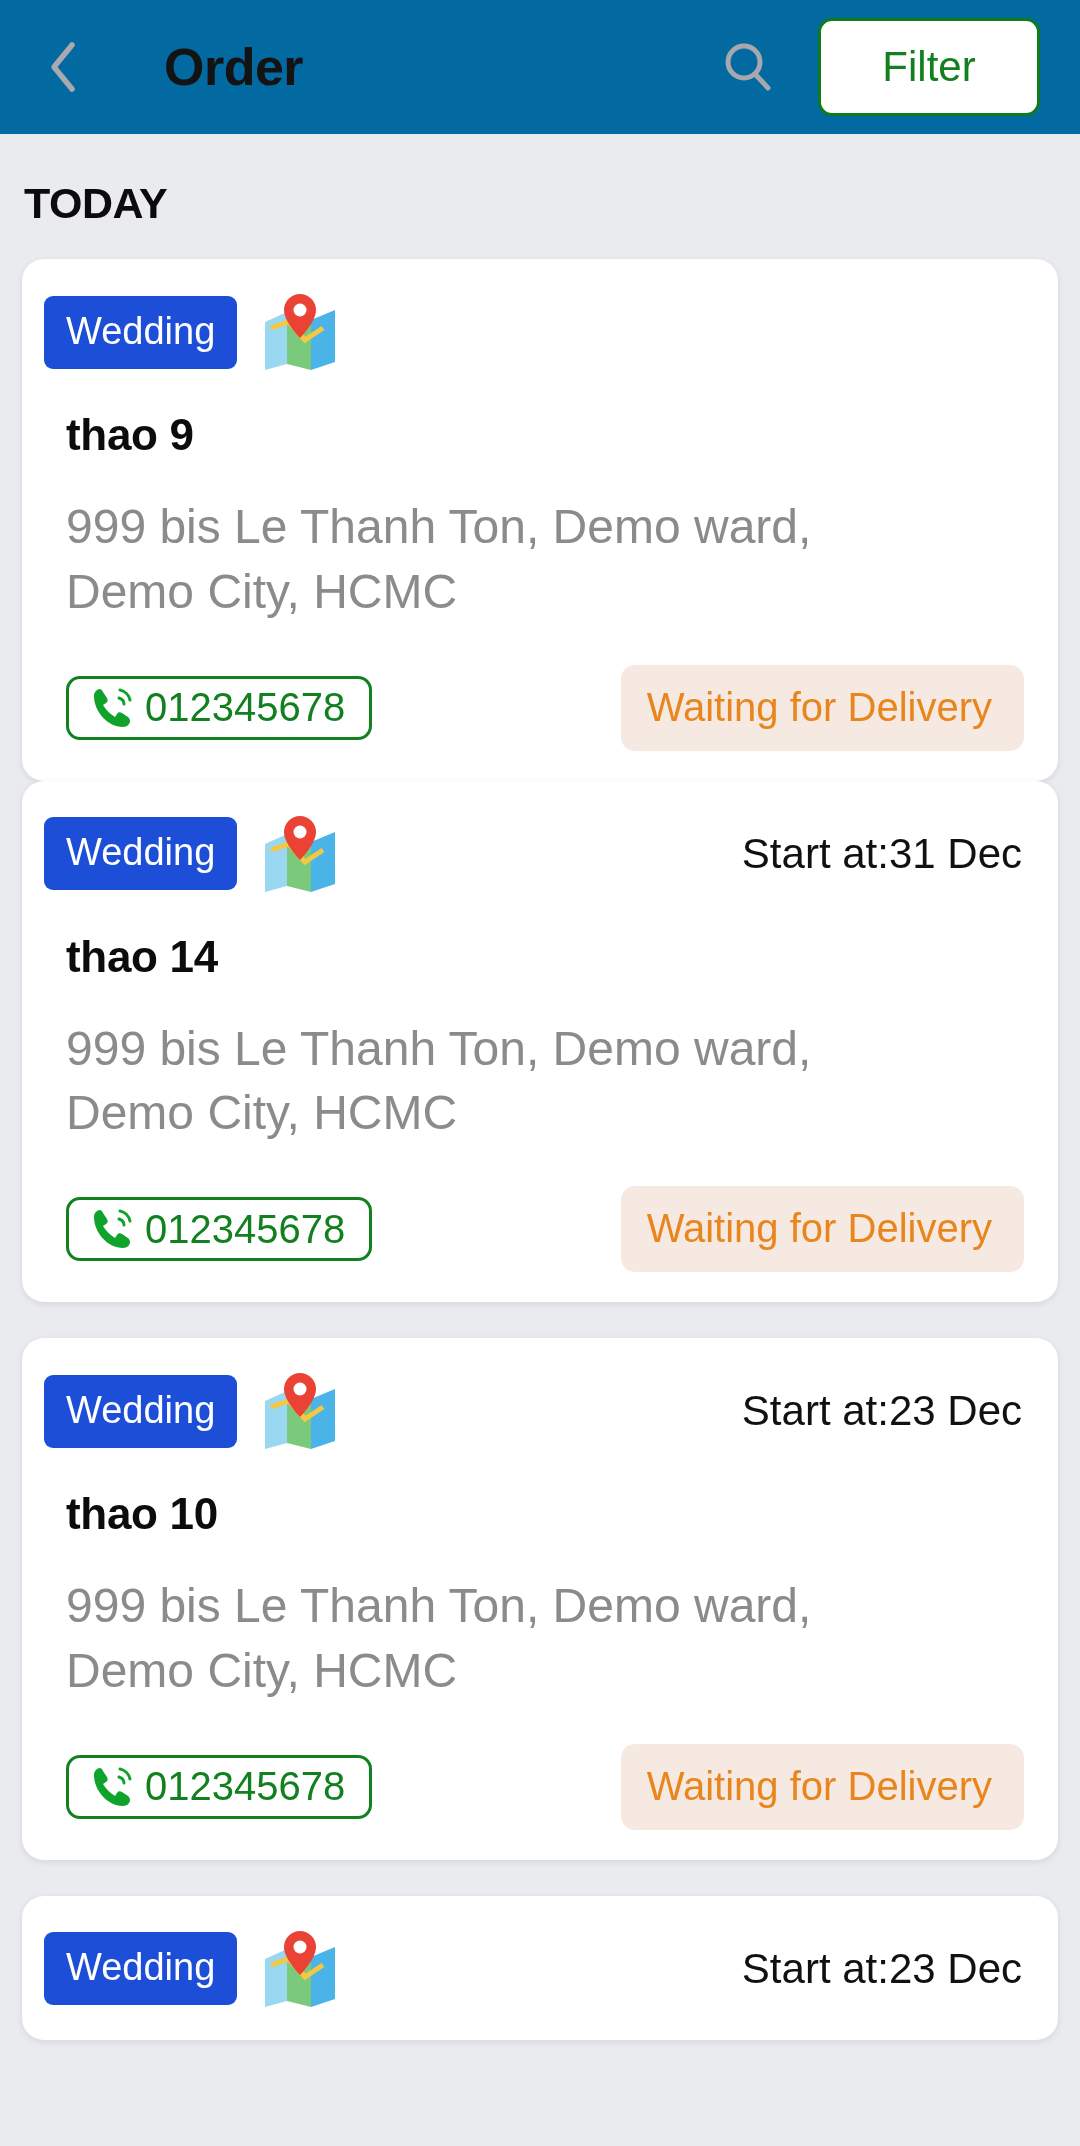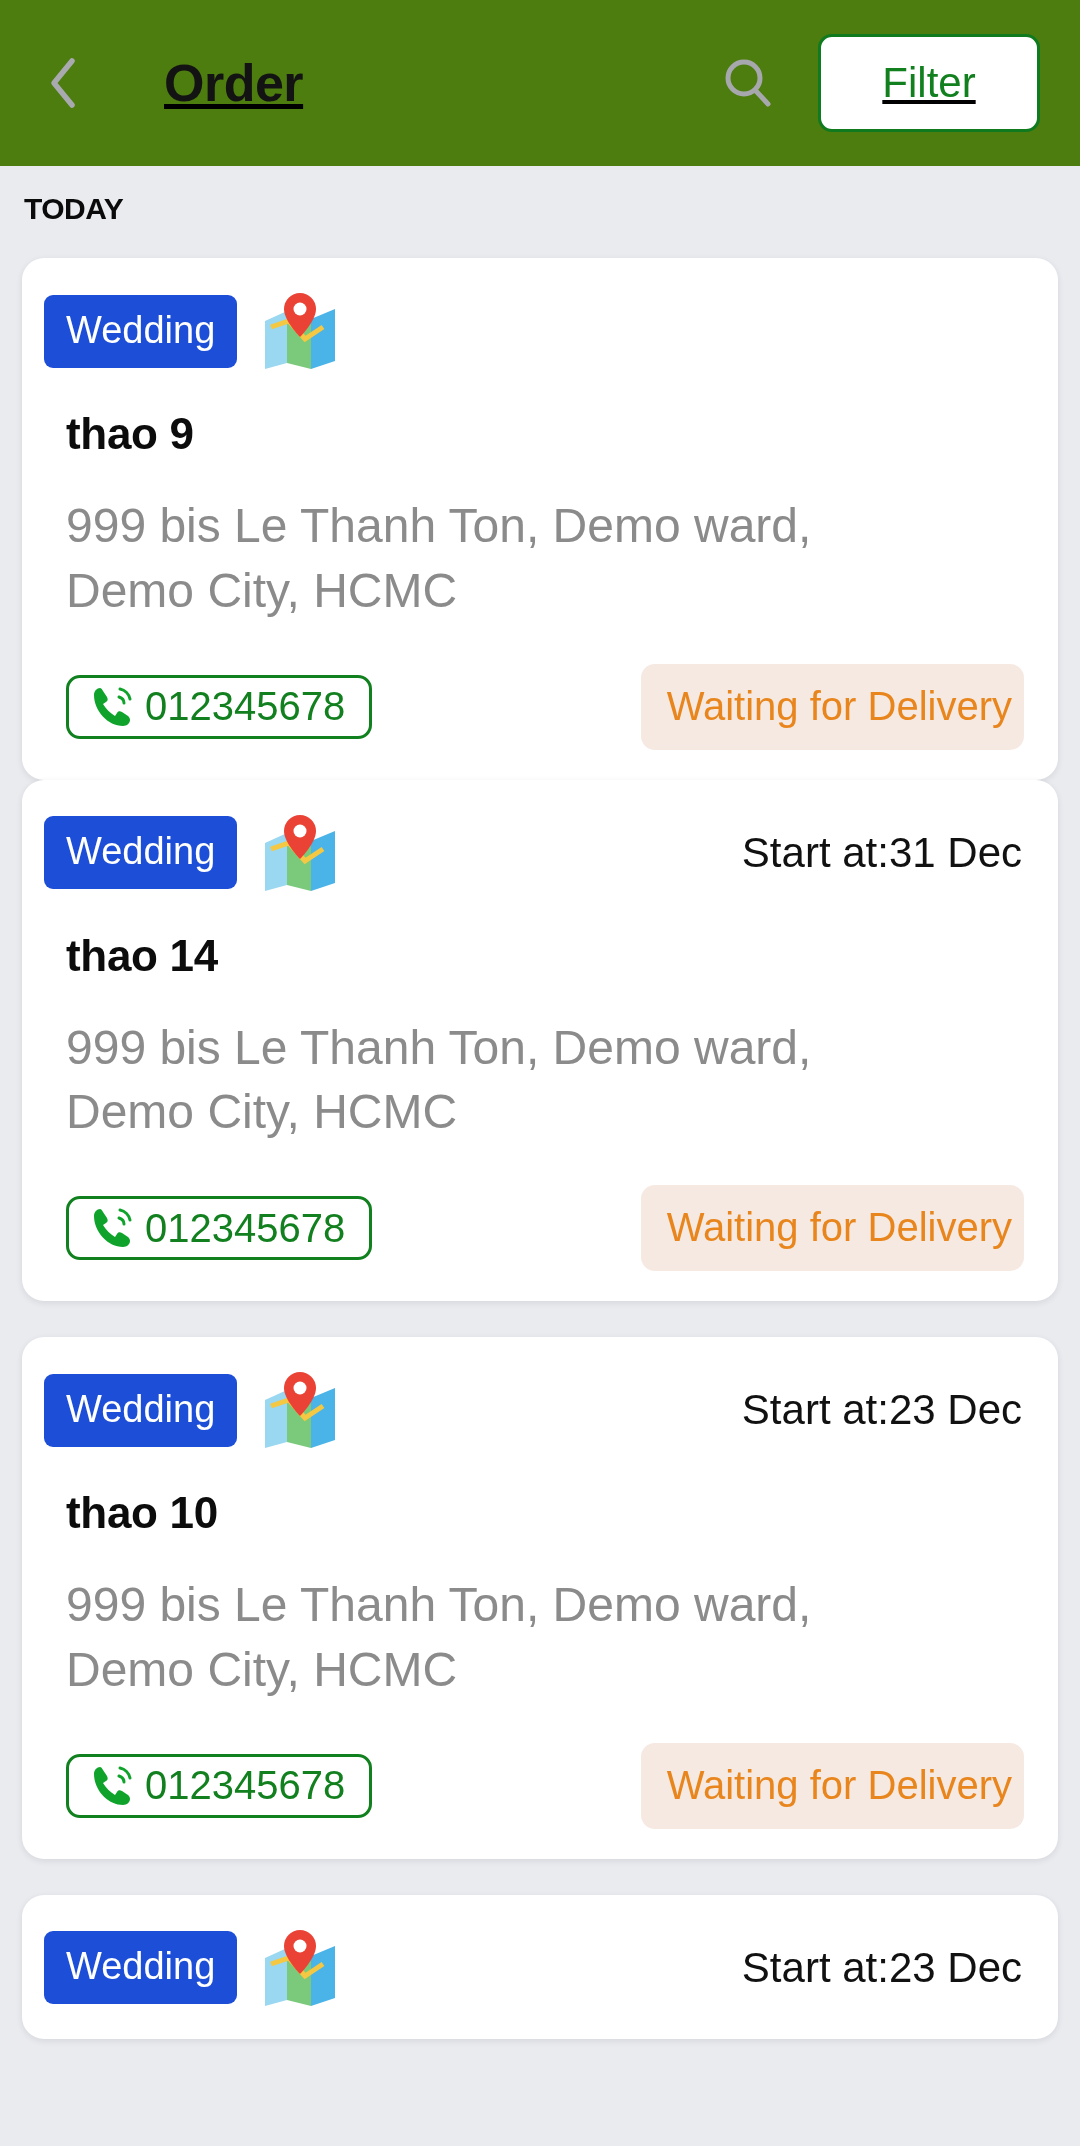--- a/index.html
+++ b/index.html
@@ -8,26 +8,25 @@
     height: 2146px;
     overflow: hidden;
     background: #eaebef;
     font-family: "Liberation Sans", sans-serif;
     -webkit-font-smoothing: antialiased;
   }
 
   
   .header {
     position: relative;
-    height: 166px;
-    background: #4d7c0f;
+    height: 134px;
+    background: #0369a1;
     display: flex;
     align-items: center;
     padding: 0 40px 0 48px;
-    text-decoration: underline;
   }
   .back-btn {
     width: 54px;
     height: 70px;
     display: flex;
     align-items: center;
     justify-content: flex-start;
     flex: 0 0 auto;
     cursor: pointer;
   }
@@ -75,25 +74,25 @@
   }
 
   
   .content {
     background: #eaebef;
     height: 1983px;
     padding: 0 0 0 0;
     overflow: hidden;
   }
   .section-title {
-    font-size: 30px;
+    font-size: 43px;
     font-weight: bold;
     color: #0b0b0b;
     letter-spacing: -0.5px;
-    padding: 28px 0 34px 24px;
+    padding: 48px 0 34px 24px;
     line-height: 1;
   }
 
   
   .card {
     background: #ffffff;
     border-radius: 22px;
     margin: 0 22px 0 22px;
     padding: 32px 34px 30px 22px;
     box-shadow: 0 2px 6px rgba(30,35,60,0.10);
@@ -171,21 +170,21 @@
     margin-right: 10px;
     flex: 0 0 auto;
   }
   .phone-glyph svg { display: block; width: 100%; height: 100%; }
   .status-badge {
     margin-left: auto;
     background: #f6e9e1;
     color: #e8861d;
     font-size: 40px;
     border-radius: 14px;
-    padding: 22px 12px 24px 26px;
+    padding: 22px 32px 24px 26px;
     line-height: 1;
     white-space: nowrap;
   }
 
   .card.partial { overflow: hidden; }
 </style>
 </head>
 <body>
 
 <div class="header">

